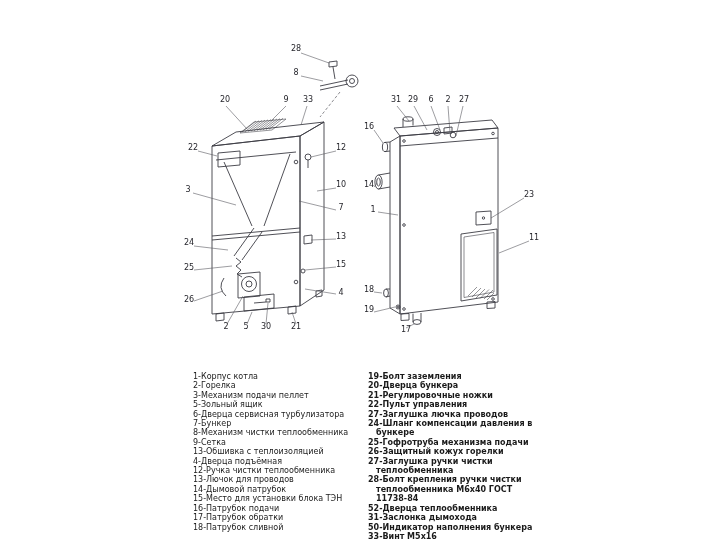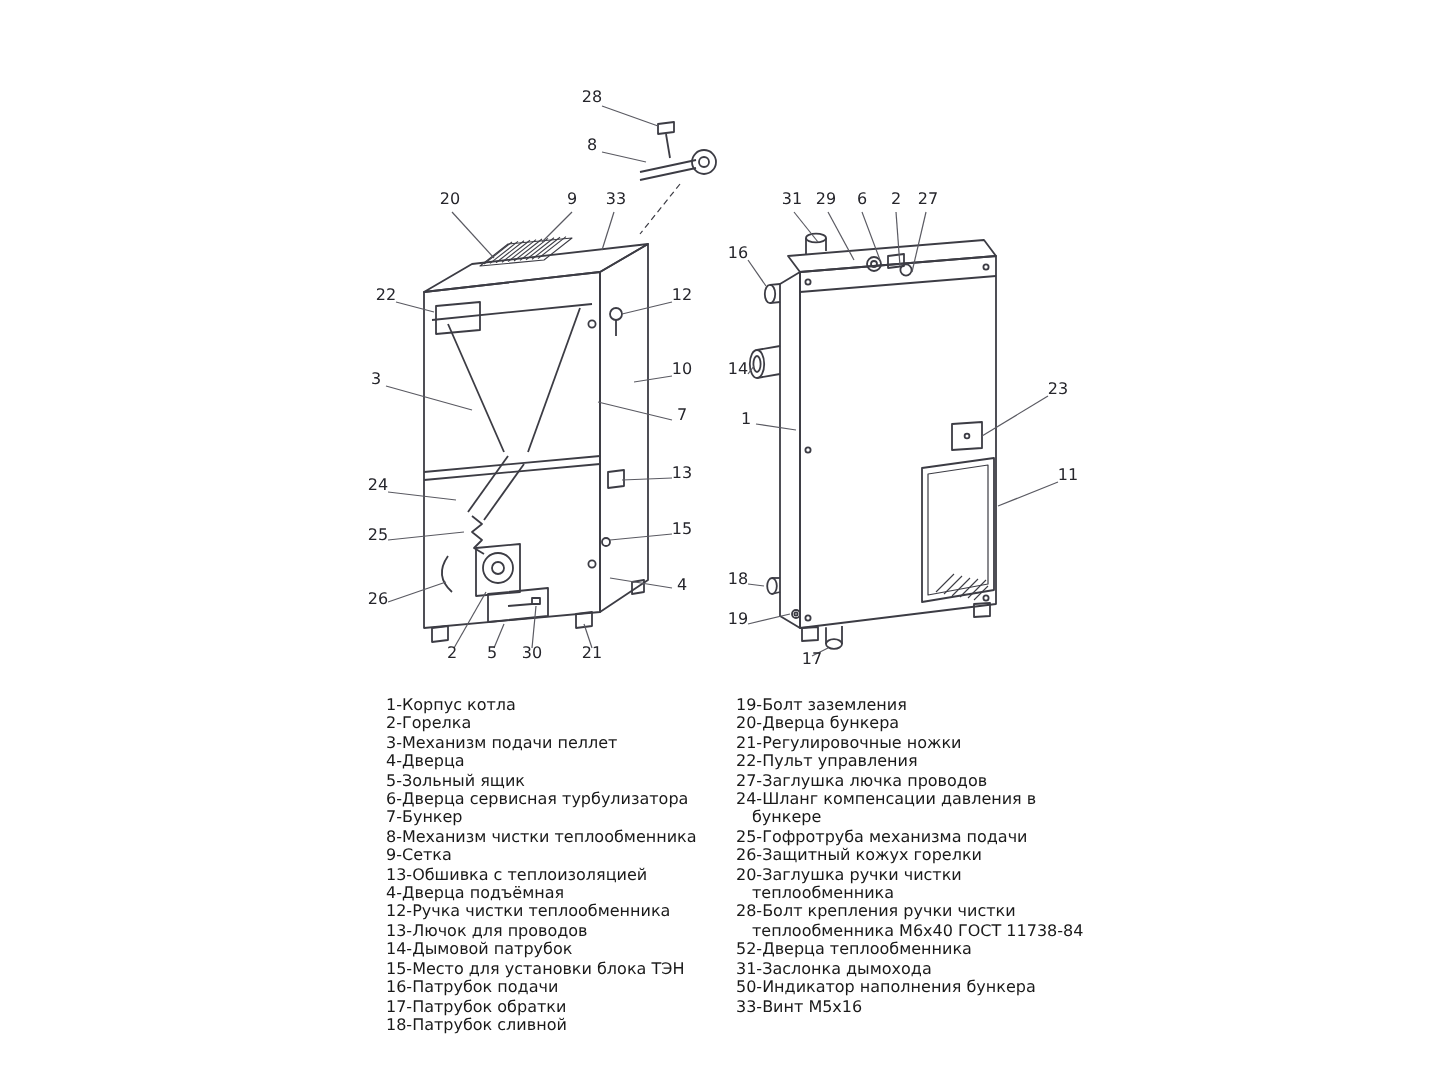--- a/index.html
+++ b/index.html
@@ -2,24 +2,24 @@
 <html><head>
 <meta charset="utf-8">
 <style>
   html,body{margin:0;padding:0;background:#e9e9e9;}
   .stage{
     position:relative;width:720px;height:540px;background:#ffffff;
     font-family:"DejaVu Sans", sans-serif;overflow:hidden;margin:0 auto;
   }
   .stage svg{position:absolute;left:0;top:0;}
   .legend-col{
-    position:absolute;top:348px;font-size:8px;line-height:9.4px;color:#1a1a1a;
+    position:absolute;top:372px;font-size:8px;line-height:9.4px;color:#1a1a1a;
   }
   .legend-col.left{left:193px;width:172px;}
-  .legend-col.right{left:368px;width:176px;}
+  .legend-col.right{left:368px;width:176px;font-weight:bold;}
   .legend-item{padding-left:8px;text-indent:-8px;white-space:normal;}
   .callout{font-size:8px;fill:#26262c;}
 </style>
 </head>
 <body>
 
 <div class="stage">
 
   <svg width="720" height="540" viewBox="0 0 720 540">
 
@@ -257,21 +257,20 @@
       <text class="callout" x="406" y="332">17</text>
       <text class="callout" x="529" y="197">23</text>
       <text class="callout" x="534" y="240">11</text>
     </g>
   </svg>
 
   <div class="legend-col left">
     <div class="legend-item">1-Корпус котла</div>
     <div class="legend-item">2-Горелка</div>
     <div class="legend-item">3-Механизм подачи пеллет</div>
-    <div class="legend-item">4-Дверца</div>
     <div class="legend-item">5-Зольный ящик</div>
     <div class="legend-item">6-Дверца сервисная турбулизатора</div>
     <div class="legend-item">7-Бункер</div>
     <div class="legend-item">8-Механизм чистки теплообменника</div>
     <div class="legend-item">9-Сетка</div>
     <div class="legend-item">13-Обшивка с теплоизоляцией</div>
     <div class="legend-item">4-Дверца подъёмная</div>
     <div class="legend-item">12-Ручка чистки теплообменника</div>
     <div class="legend-item">13-Лючок для проводов</div>
     <div class="legend-item">14-Дымовой патрубок</div>
@@ -283,21 +282,21 @@
 
   <div class="legend-col right">
     <div class="legend-item">19-Болт заземления</div>
     <div class="legend-item">20-Дверца бункера</div>
     <div class="legend-item">21-Регулировочные ножки</div>
     <div class="legend-item">22-Пульт управления</div>
     <div class="legend-item">27-Заглушка лючка проводов</div>
     <div class="legend-item">24-Шланг компенсации давления в бункере</div>
     <div class="legend-item">25-Гофротруба механизма подачи</div>
     <div class="legend-item">26-Защитный кожух горелки</div>
-    <div class="legend-item">20-Заглушка ручки чистки теплообменника</div>
+    <div class="legend-item">27-Заглушка ручки чистки теплообменника</div>
     <div class="legend-item">28-Болт крепления ручки чистки теплообменника М6х40 ГОСТ 11738-84</div>
     <div class="legend-item">52-Дверца теплообменника</div>
     <div class="legend-item">31-Заслонка дымохода</div>
     <div class="legend-item">50-Индикатор наполнения бункера</div>
     <div class="legend-item">33-Винт М5х16</div>
   </div>
 
 </div>
 
 </body></html>

